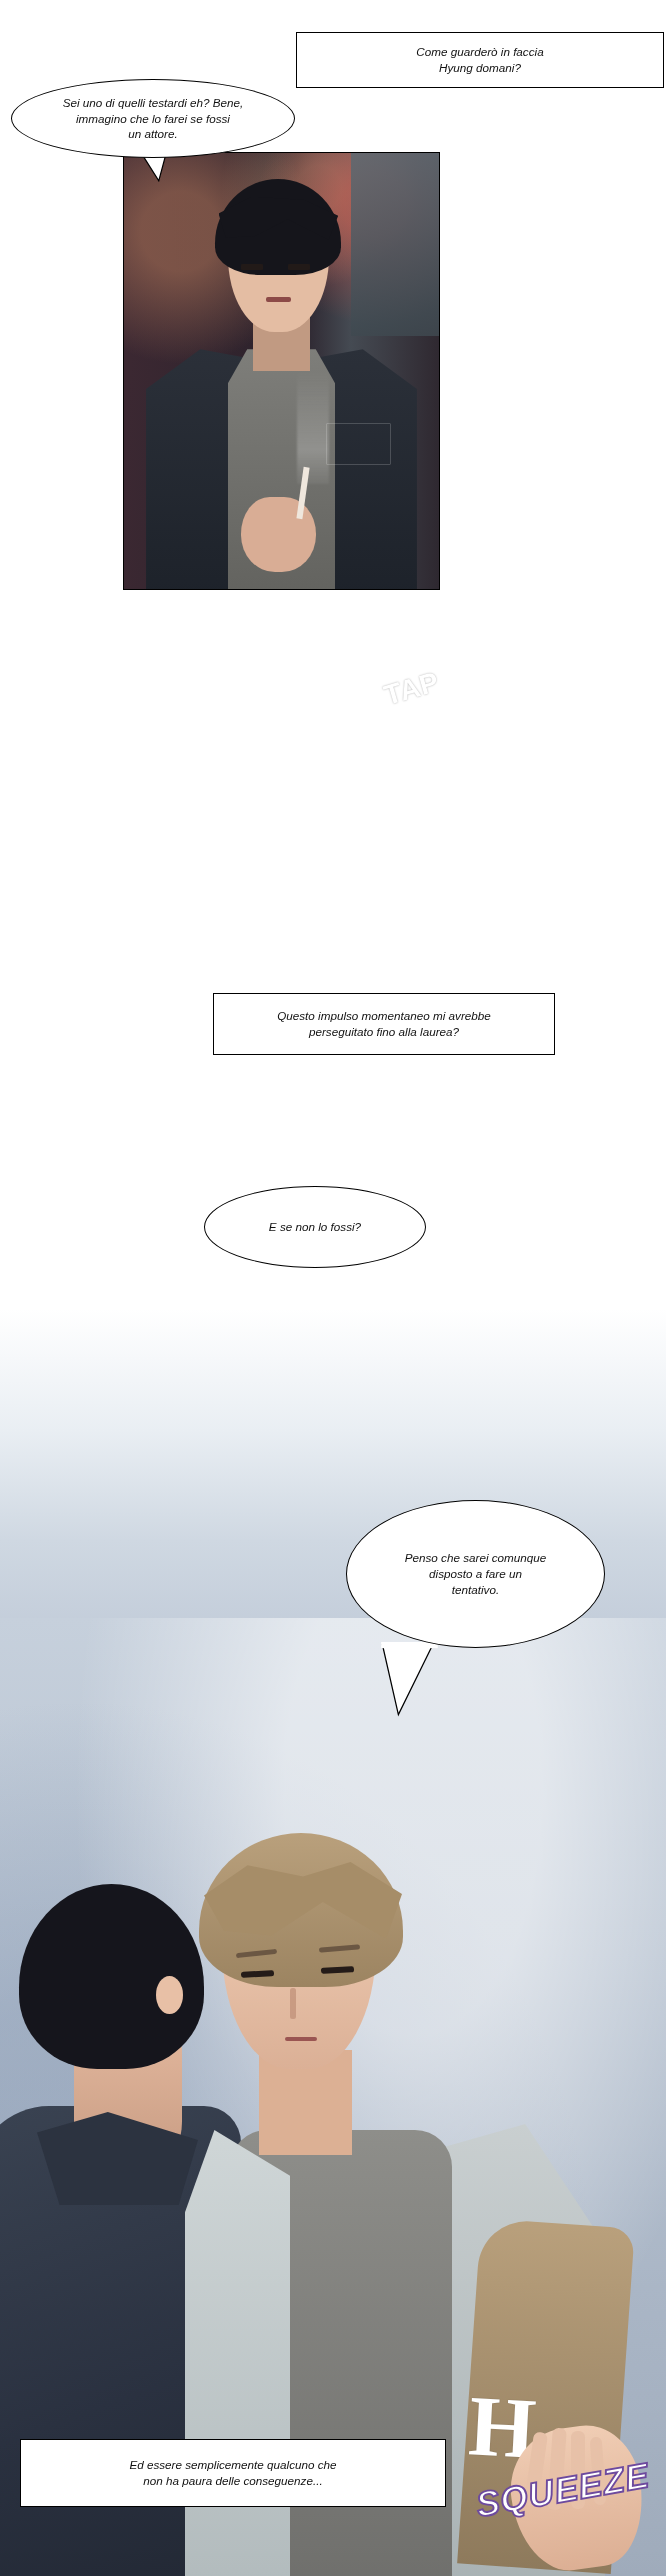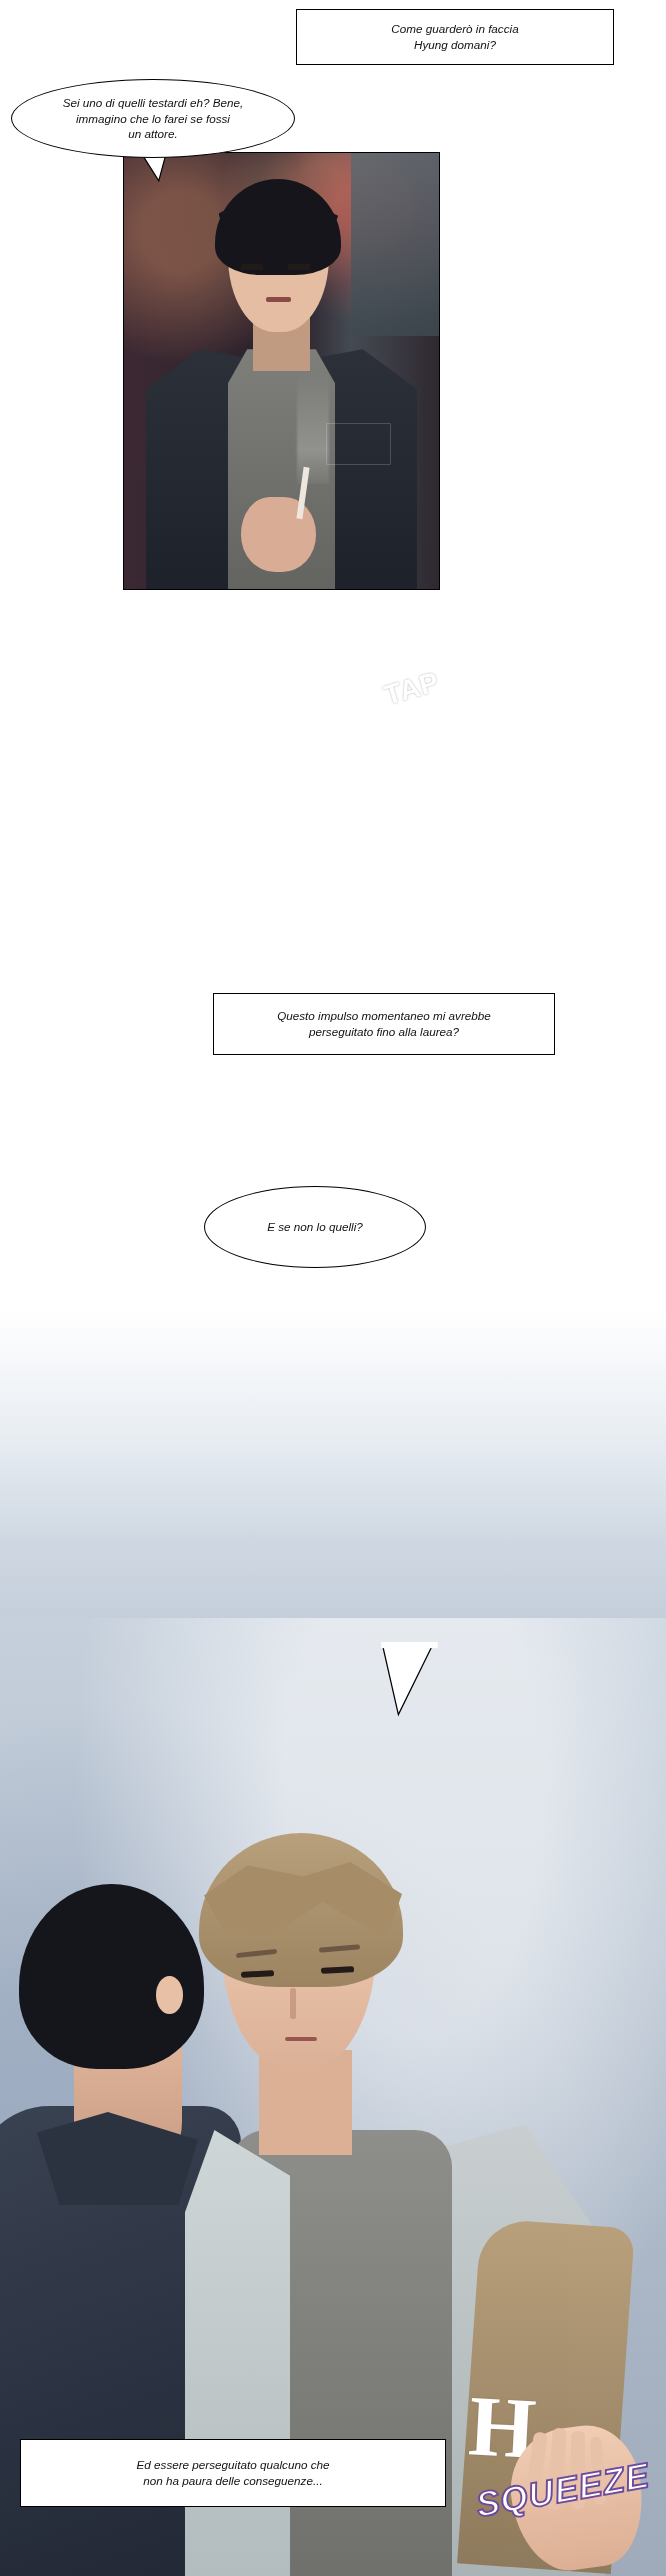--- a/index.html
+++ b/index.html
@@ -442,21 +442,21 @@
   .p2-finger.f1 { left: 529px; top: 814px; width: 13.6px; height: 74px; transform: rotate(8deg); }
   .p2-finger.f2 { left: 550px; top: 810px; width: 13.6px; height: 82px; transform: rotate(4deg); }
   .p2-finger.f3 { left: 571px; top: 813px; width: 13.6px; height: 78px; transform: rotate(0deg); }
   .p2-finger.f4 { left: 592px; top: 819px; width: 12.3px; height: 68px; transform: rotate(-4deg); }
 </style>
 </head>
 <body>
 
 <div id="page">
 
-  <div class="caption-box" style="left:296px; top:9px; width:318px; height:56px;align-items:center;">
+  <div class="caption-box" style="left:296px; top:32px; width:368px; height:56px;align-items:center;">
     <span class="txt">Come guarderò in faccia
 Hyung domani?</span>
   </div>
 
   <svg class="tail" style="left:123px; top:130px; width:74px; height:56px;" viewBox="0 0 120 90">
     <polygon points="10,6 80,0 58,82" fill="#ffffff" stroke="#000000" stroke-width="2"></polygon>
     <rect x="6" y="0" width="80" height="10" fill="#ffffff"></rect>
   </svg>
   <div class="balloon" style="left:11px; top:79px; width:284px; height:79px;text-align:center;">
     <span class="txt">Sei uno di quelli testardi eh? Bene,
@@ -484,21 +484,21 @@
     </div>
   </div>
   <div class="sfx-tap" style="left:384px; top:673px;">TAP</div>
 
   <div class="caption-box" style="left:213px; top:993px; width:342px; height:62px;">
     <span class="txt">Questo impulso momentaneo mi avrebbe
 perseguitato fino alla laurea?</span>
   </div>
 
   <div class="balloon" style="left:204px; top:1186px; width:222px; height:82px;">
-    <span class="txt">E se non lo quelli?</span>
+    <span class="txt">E se non lo fossi?</span>
   </div>
 
   <div id="transition-band"></div>
 
   <div class="panel" id="panel-art-2">
     <div class="p2-bg-glow"></div>
 
     <div class="p2-left-body"></div>
     <div class="p2-left-neck"></div>
     <div class="p2-left-hair"></div>
@@ -525,22 +525,27 @@
     <div class="p2-finger f1"></div>
     <div class="p2-finger f2"></div>
     <div class="p2-finger f3"></div>
     <div class="p2-finger f4"></div>
   </div>
 
   <svg class="tail" style="left:375px; top:1642px; width:80px; height:80px;" viewBox="0 0 130 130">
     <polygon points="12,4 96,0 38,118" fill="#ffffff" stroke="#000000" stroke-width="2"></polygon>
     <rect x="10" y="0" width="92" height="10" fill="#ffffff"></rect>
   </svg>
+  <div class="balloon" style="left:346px; top:1500px; width:259px; height:148px;">
+    <span class="txt">Penso che sarei comunque
+disposto a fare un
+tentativo.</span>
+  </div>
 
   <div class="caption-box" style="left:20px; top:2439px; width:426px; height:68px;">
-    <span class="txt">Ed essere perseguitato qualcuno che
+    <span class="txt">Ed essere semplicemente qualcuno che
 non ha paura delle conseguenze...</span>
   </div>
 
   <div class="sfx-squeeze" style="left:475px; top:2470px;">SQUEEZE</div>
 
 </div>
 
 
 </body></html>

